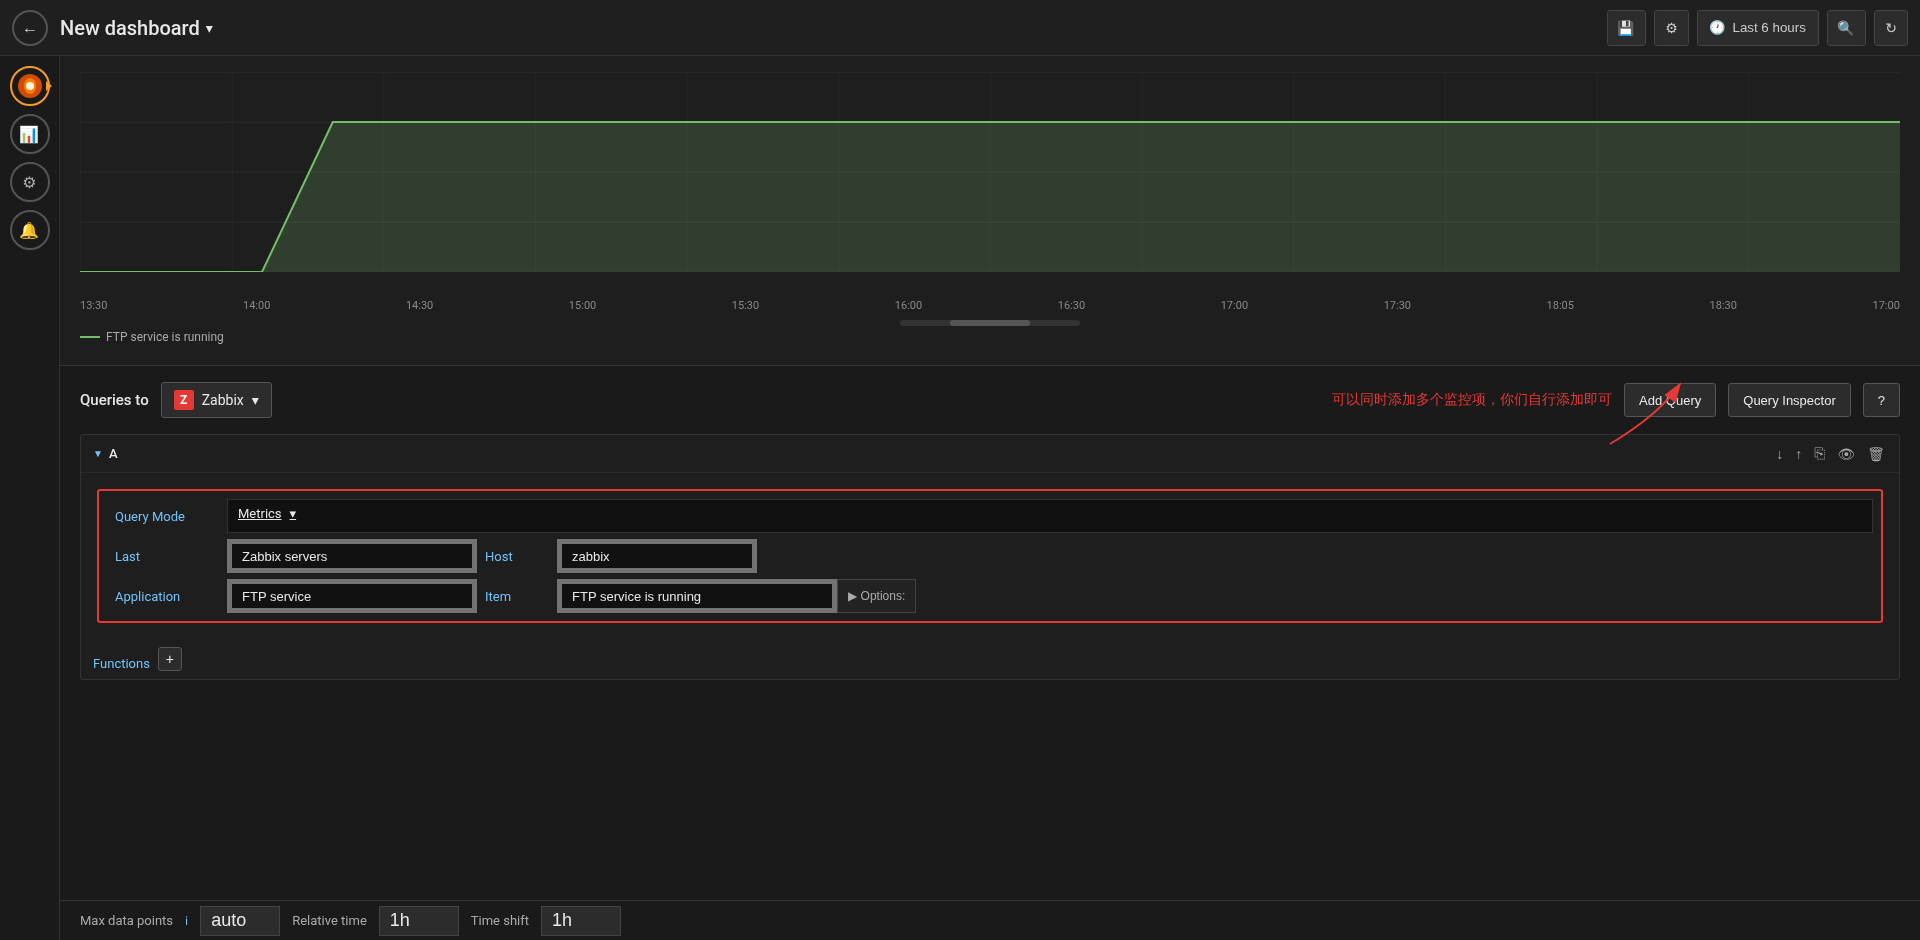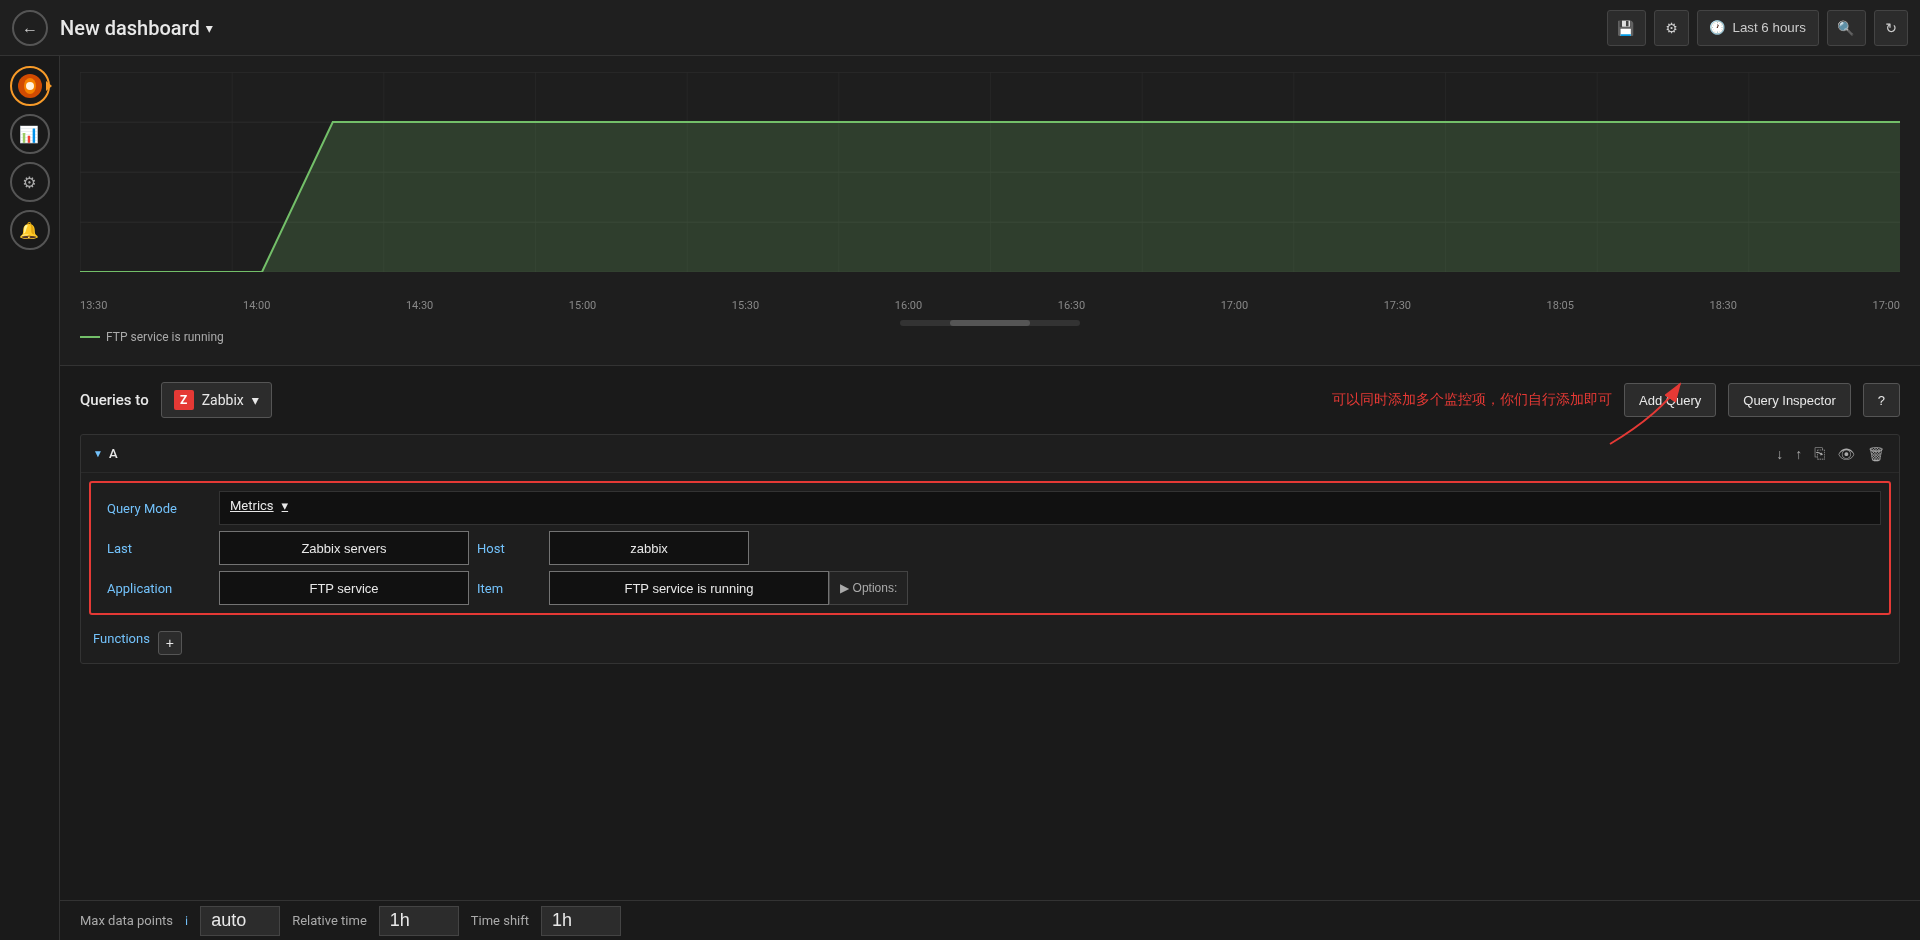--- a/index.html
+++ b/index.html
@@ -276,43 +276,42 @@
       color: #aaa;
       font-size: 14px;
       padding: 2px;
     }
 
     
     .query-form {
       border: 2px solid #e53935;
       border-radius: 3px;
       padding: 8px;
-      margin: 8px;
+      margin: 16px;
     }
     .form-row {
       display: flex;
       align-items: center;
       gap: 0;
       margin-bottom: 6px;
     }
     .form-row:last-child { margin-bottom: 0; }
     .form-label {
       color: #73c2fb;
       width: 120px;
       font-size: 13px;
       padding: 8px;
     }
     .form-input {
       background: #111;
-      border: 1px solid #737373;
+      border: 5px solid #737373;
       color: #e8e8e8;
       padding: 6px 10px;
       font-size: 13px;
       height: 34px;
-      text-align: center;
     }
     .form-select {
       background: #111;
       border: 1px solid #333;
       color: #e8e8e8;
       padding: 6px 10px;
       font-size: 13px;
       height: 34px;
       display: flex;
       align-items: flex-start;
@@ -334,21 +333,21 @@
       padding: 6px 10px;
       cursor: pointer;
       font-size: 12px;
       height: 34px;
       white-space: nowrap;
     }
 
     
     .functions-row {
       display: flex;
-      align-items: flex-start;
+      align-items: flex-end;
       gap: 8px;
       padding: 8px 12px;
     }
     .functions-label {
       color: #73c2fb;
       font-size: 13px;
     }
     .add-function-btn {
       background: #2c2c2c;
       border: 1px solid #555;

